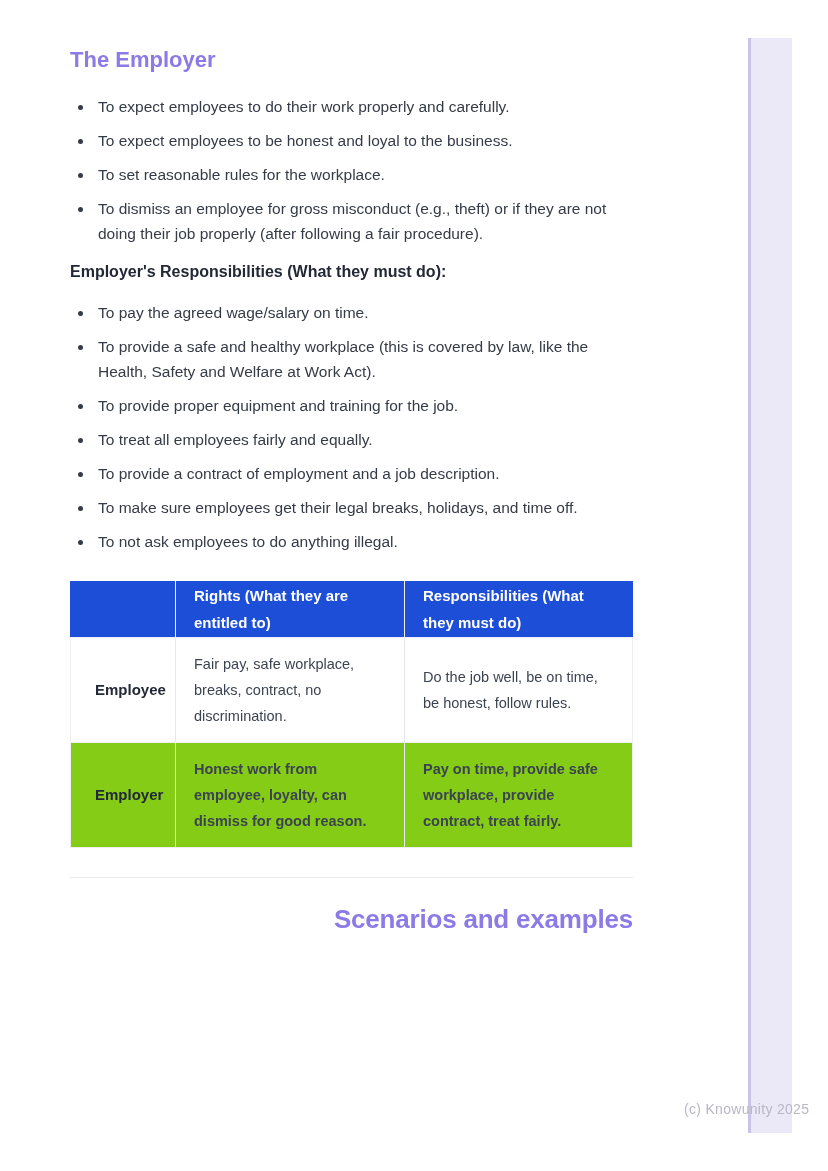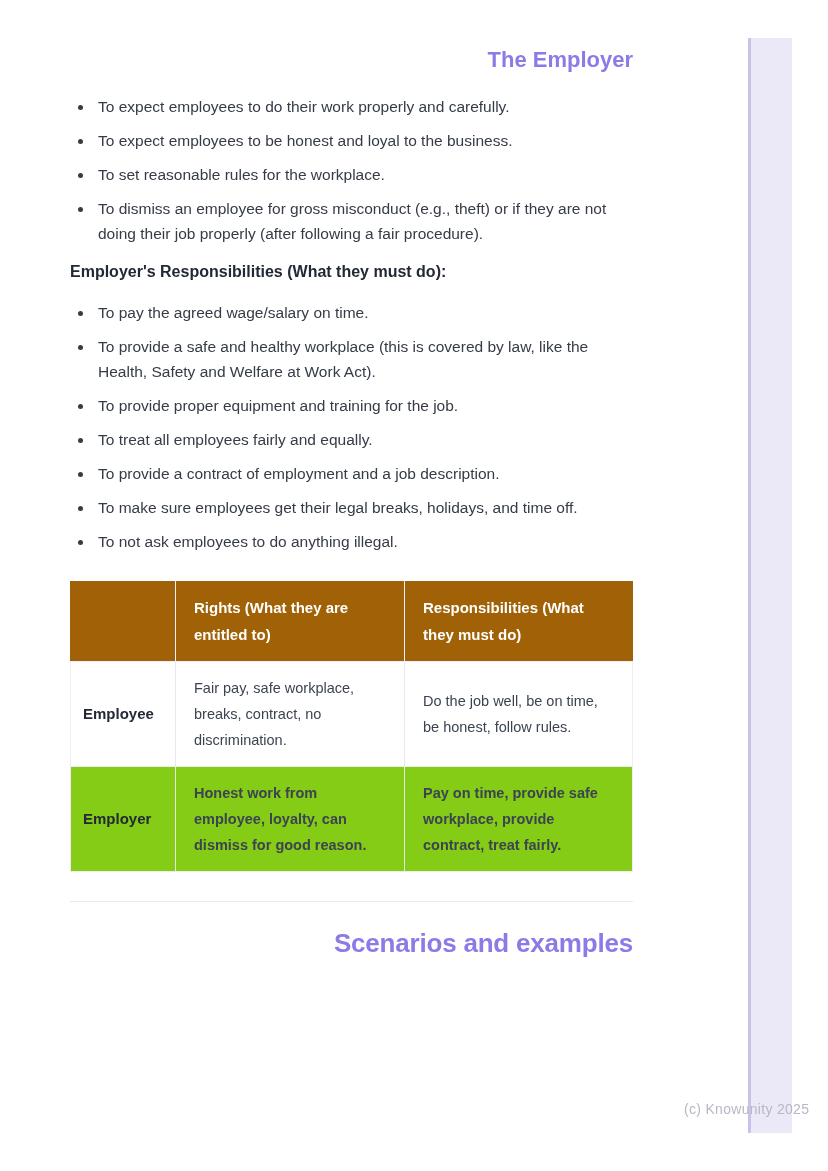--- a/index.html
+++ b/index.html
@@ -45,47 +45,46 @@
     margin-bottom:9px;
     line-height:25px;
     padding-left:4px;
   }
   h3.h-purple {
     color:#8c7ae6;
     font-size:22px;
     font-weight:600;
     margin:16px 0 20px 0;
     line-height:28px;
-    text-align:right;
   }
   p.bold-sub {
     font-weight:700;
     color:#222836;
     font-size:16px;
     line-height:22px;
     margin:0 0 17px 0;
   }
   p.plain {
     margin:8px 0 0 0;
     line-height:25px;
   }
   table.rr-table {
     border-collapse:separate;
     border-spacing:0;
     table-layout:fixed;
     width:563px;
     margin-top:27px;
   }
   table.rr-table th {
-    background:#a16207;
+    background:#1d4ed8;
     color:#ffffff;
     font-weight:700;
     font-size:15px;
     text-align:left;
-    padding:13px 18px;
+    padding:1px 18px;
     line-height:27px;
     vertical-align:top;
     border-bottom:1px solid #f1effa;
   }
   table.rr-table th + th { border-left:1px solid #f1effa; }
   table.rr-table td {
     padding:13px 18px;
     font-size:14.5px;
     line-height:26px;
     color:#3c4351;
@@ -94,21 +93,21 @@
     background:#ffffff;
   }
   table.rr-table td + td { border-left:1px solid #e7e7ee; }
   table.rr-table td.col-first { border-left:1px solid #ededf2; }
   table.rr-table td:last-child { border-right:1px solid #ededf2; }
   table.rr-table tbody tr:nth-of-type(2) td { background:#84cc16;font-weight:bold; }
   table.rr-table td.row-label {
     font-weight:700;
     color:#232936;
     font-size:15px;
-    padding-left:12px;
+    padding-left:24px;
   }
   hr.divider {
     border:none;
     border-top:1px solid #e8e8ed;
     margin:29px 0 25px 0;
   }
   h2.h-purple-lg {
     color:#8c7ae6;
     font-size:26px;
     font-weight:700;

